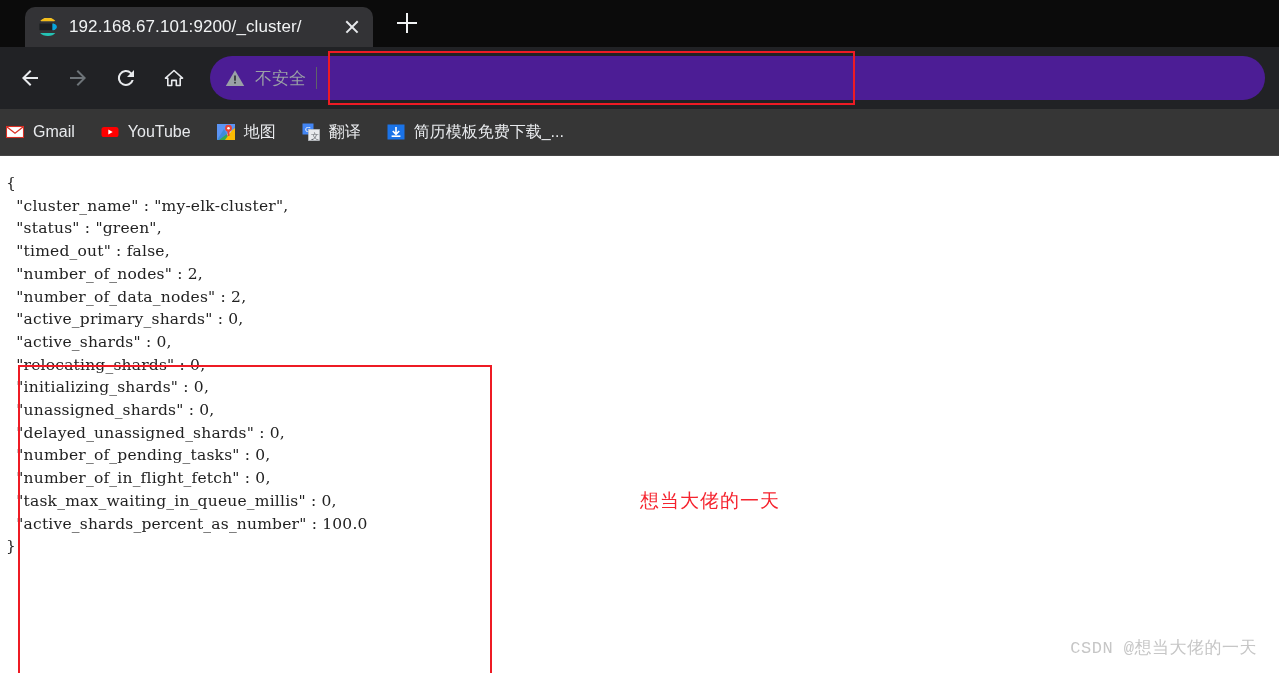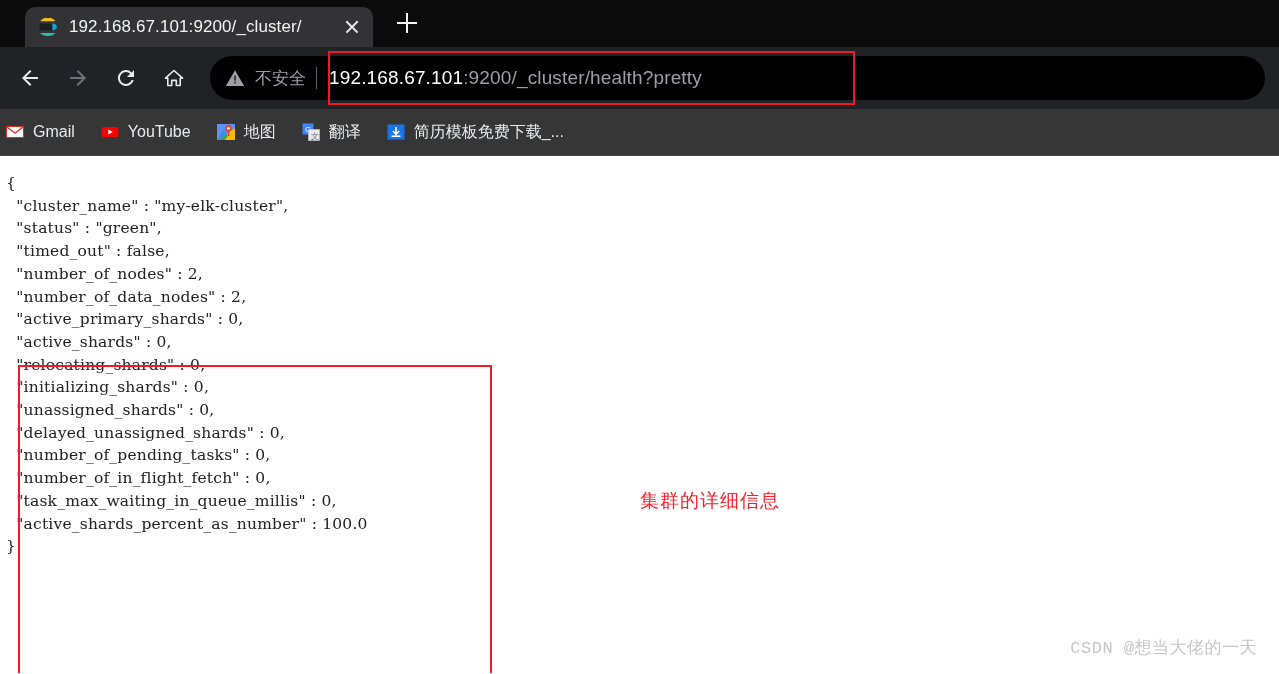--- a/index.html
+++ b/index.html
@@ -121,21 +121,21 @@
     height: 44px;
     margin-left: 8px;
     margin-right: 14px;
     position: relative;
     display: flex;
     align-items: center;
   }
   .omnibox {
     height: 44px;
     width: 100%;
-    background: #000000;
+    background: #4c1d95;
     border-radius: 22px;
     display: flex;
     align-items: center;
     box-sizing: border-box;
     padding-left: 14px;
   }
   .warn-icon {
     width: 22px; height: 22px;
     flex: 0 0 22px;
     position: relative;
@@ -303,23 +303,20 @@
       <div class="omnibox">
         <span class="warn-icon">
           <svg width="22" height="22" viewBox="0 0 22 22">
             <path d="M11 3.2 20.2 19H1.8z" fill="#9aa0a6"></path>
             <rect x="10.2" y="8.5" width="1.6" height="5.2" fill="#2a2b2e"></rect>
             <rect x="10.2" y="14.8" width="1.6" height="1.7" fill="#2a2b2e"></rect>
           </svg>
         </span>
         <span class="notsecure">不安全</span>
         <span class="omni-sep"></span>
-        <span class="url">
-          <span class="host">192.168.67.101</span><span class="rest">:9200/_cluster/health?pretty</span>
-        </span>
       </div>
     </div>
   </div>
 
   <div class="url-redbox"></div>
 
   <div class="bookmarks">
 
     <div class="bm">
       <span class="bm-ico">
@@ -393,17 +390,17 @@
   "relocating_shards" : 0,
   "initializing_shards" : 0,
   "unassigned_shards" : 0,
   "delayed_unassigned_shards" : 0,
   "number_of_pending_tasks" : 0,
   "number_of_in_flight_fetch" : 0,
   "task_max_waiting_in_queue_millis" : 0,
   "active_shards_percent_as_number" : 100.0
 }</pre>
     <div class="json-redbox"></div>
-    <div class="annotation">集群的详细信息</div>
+    <div class="annotation">想当大佬的一天</div>
     <div class="watermark">CSDN @想当大佬的一天</div>
   </div>
 
 </div>
 
 </body></html>

